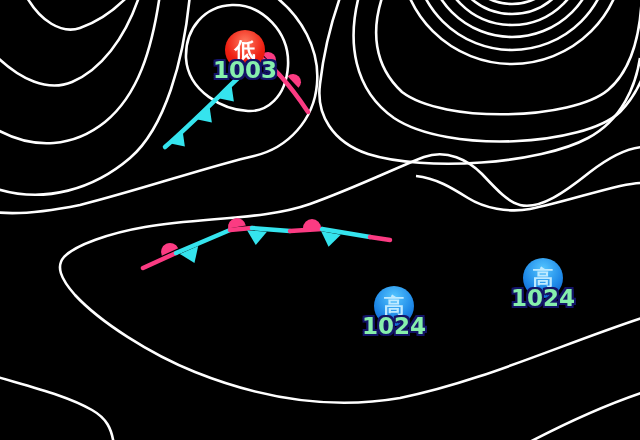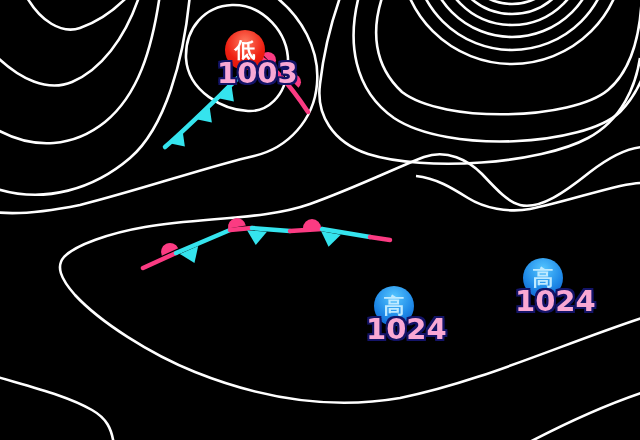--- a/index.html
+++ b/index.html
@@ -9,24 +9,23 @@
   }
   #isobar-svg{position:absolute;left:0;top:0;width:640px;height:440px;display:block;}
   .center{position:absolute;transform:translateX(-50%);text-align:center;width:80px;}
   .disc{width:40px;height:40px;border-radius:50%;margin:0 auto;
         display:flex;align-items:center;justify-content:center;}
   .center.low .disc{background:radial-gradient(circle at 50% 30%, #ff7b61 0%, #ef2012 55%, #d50e04 100%);}
   .center.high .disc{background:radial-gradient(circle at 50% 28%, #55c6ff 0%, #1f8ae8 55%, #0a53c4 100%);}
   .symbol{font-size:21px;font-weight:bold;line-height:1;color:#fff;}
   .center.high .symbol{color:#bfeaff;}
   .pressure{
-    font-size:29px;font-weight:bold;color:#f9a8d4;line-height:1;margin-top:-11px;
+    font-size:23px;font-weight:bold;color:#86efac;line-height:1;margin-top:-11px;
     text-shadow:-2px 0 0 #141468,2px 0 0 #141468,0 -2px 0 #141468,0 2px 0 #141468,
                 -2px -2px 0 #141468,2px -2px 0 #141468,-2px 2px 0 #141468,2px 2px 0 #141468;
-    margin-left:12px;
   }
 </style>
 </head>
 <body>
 
 <div id="map">
   <svg id="isobar-svg" viewBox="0 0 640 440">
     <g id="isobars-group">
         <path d="M 25,-6 C 40,22 62,34 80,28 C 100,21 115,10 130,-6" fill="none" stroke="#ffffff" stroke-width="2.6"></path>
         <path d="M -6,54 C 20,80 48,92 72,82 C 100,70 125,40 140,-6" fill="none" stroke="#ffffff" stroke-width="2.6"></path>

